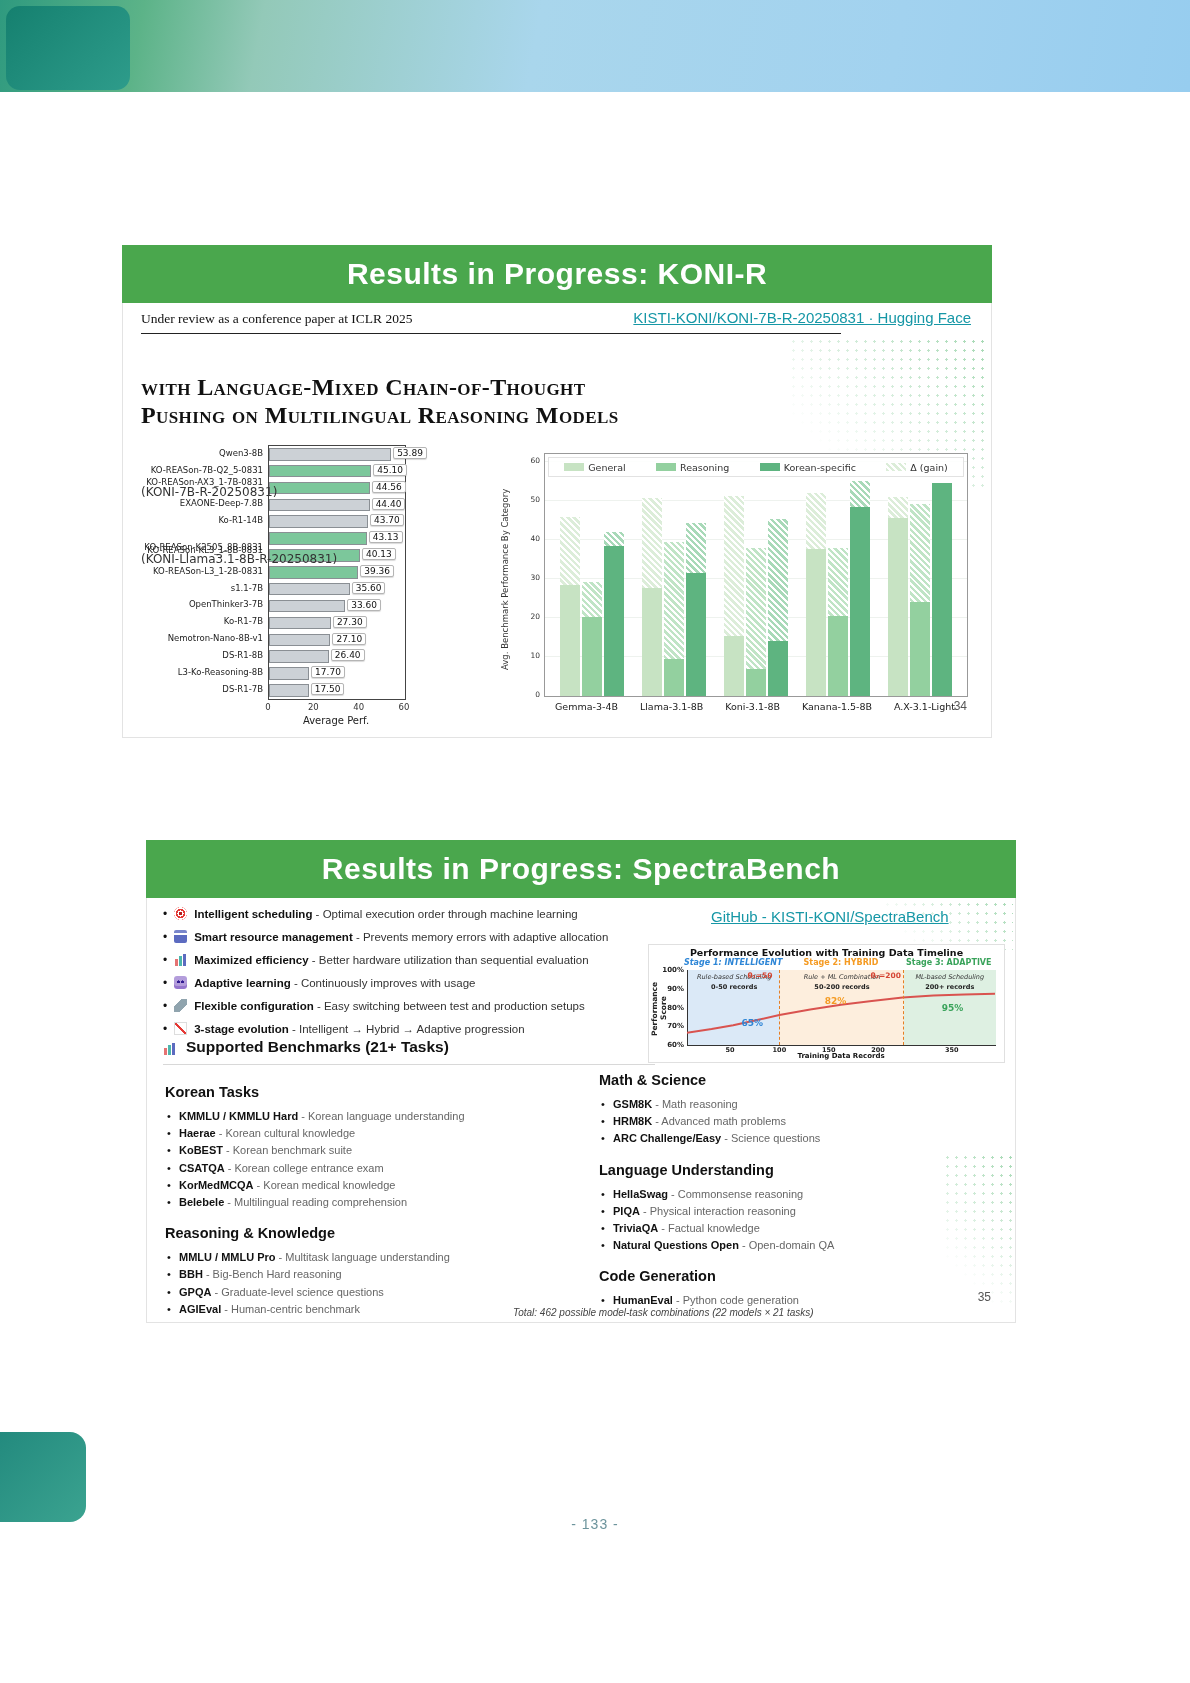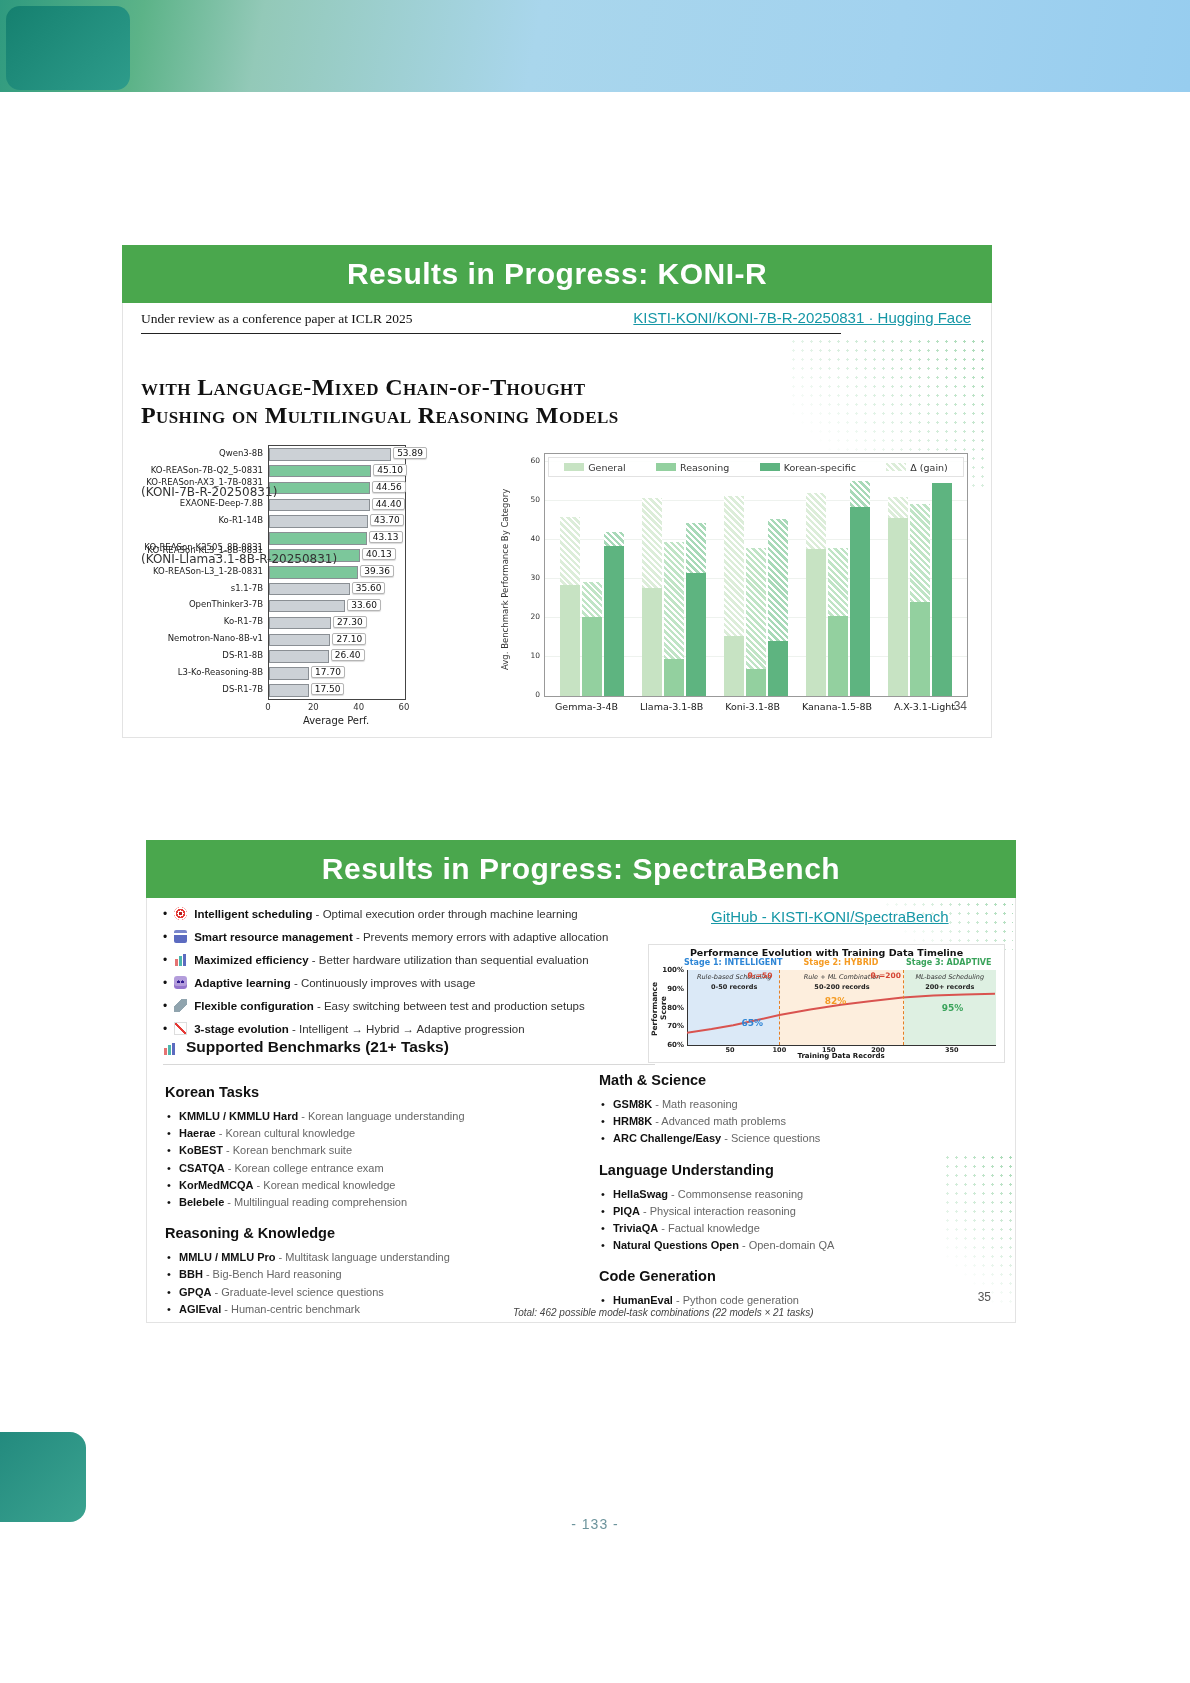--- a/index.html
+++ b/index.html
@@ -401,21 +401,21 @@
               <div class="tl-sched" data-name="stage-scheduling">Rule + ML Combination</div>
               <div class="tl-records" data-name="stage-records">50-200 records</div>
             </div>
             <div class="tl-pct" data-name="stage-percentage" style="left: 136.76px; top: 26.375px; color: rgb(245, 155, 35);">82%</div>
             <div class="tl-region" data-name="stage-region" style="left: 215.6px; width: 92.4px; background: rgb(222, 240, 226);">
               <div class="tl-sched" data-name="stage-scheduling">ML-based Scheduling</div>
               <div class="tl-records" data-name="stage-records">200+ records</div>
             </div>
             <div class="tl-pct" data-name="stage-percentage" style="left: 253.8px; top: 32.5625px; color: rgb(58, 163, 91);">95%</div>
           </div>
-          <div class="tl-stage-label" data-name="stage-label" style="left: 29.2px; color: rgb(46, 134, 214);">Stage 1: INTELLIGENT</div>
+          <div class="tl-stage-label" data-name="stage-label" style="left: 29.2px; color: rgb(46, 134, 214); font-style: italic;">Stage 1: INTELLIGENT</div>
           <div class="tl-stage-label" data-name="stage-label" style="left: 137px; color: rgb(245, 155, 35);">Stage 2: HYBRID</div>
           <div class="tl-stage-label" data-name="stage-label" style="left: 244.8px; color: rgb(58, 163, 91);">Stage 3: ADAPTIVE</div>
           <div class="tl-dash" data-name="stage-boundary-line" style="left: 130.4px;"></div>
           <div class="tl-thr" data-name="threshold-label" style="left: 98.4px;">θ₁=50</div>
           <div class="tl-dash" data-name="stage-boundary-line" style="left: 253.6px;"></div>
           <div class="tl-thr" data-name="threshold-label" style="left: 221.6px;">θ₂=200</div>
           <div class="tl-ytick" data-name="y-axis-tick" style="top: 21px;">100%</div>
           <div class="tl-ytick" data-name="y-axis-tick" style="top: 39.75px;">90%</div>
           <div class="tl-ytick" data-name="y-axis-tick" style="top: 58.5px;">80%</div>
           <div class="tl-ytick" data-name="y-axis-tick" style="top: 77.25px;">70%</div>

